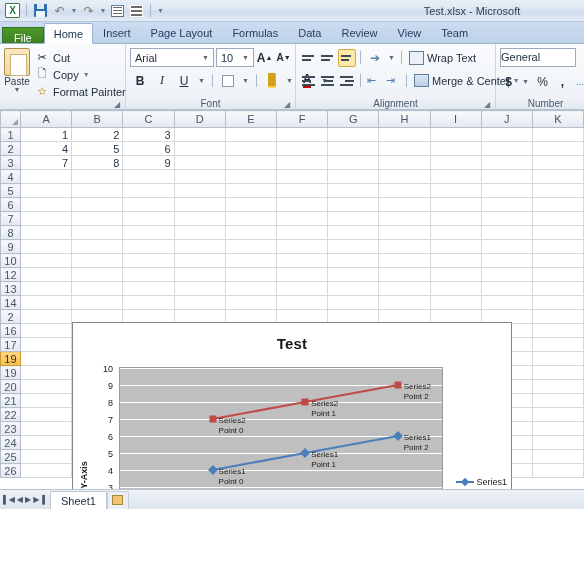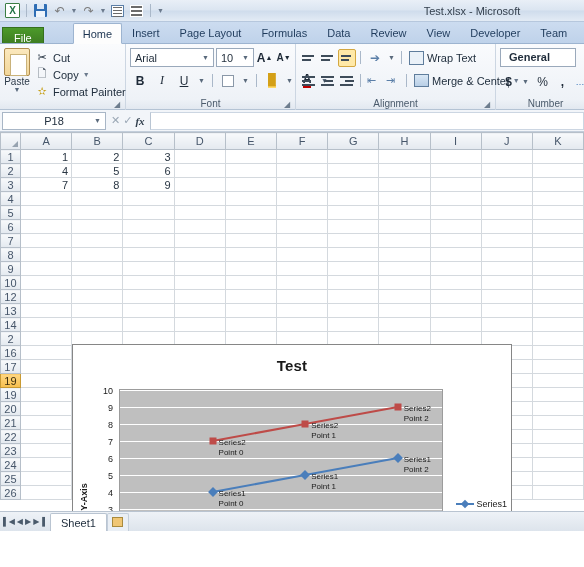--- a/index.html
+++ b/index.html
@@ -79,21 +79,20 @@
     padding: 0 11px;
     margin-top: 25px;
   }
   .tab.active {
     background: #fdfdfd;
     border: 1px solid #9db4d0; border-bottom: 1px solid #fdfdfd;
     border-radius: 2px 2px 0 0;
     color: #1b3350;
     height: 21px; line-height: 20px;
     margin-bottom: -1px;
-    margin-left: 29px;
   }
 
   
   .ribbon {
     height: 66px;
     background: linear-gradient(to bottom,#fafbfd 0%,#eef2f7 85%,#e2e8f0 100%);
     border-bottom: 1px solid #b4c3d4;
     display: flex;
     position: relative;
   }
@@ -161,21 +160,21 @@
   .algrid { display: flex; align-items: center; gap: 1px; height: 21px; }
   .alico { width: 18px; height: 18px; display: inline-flex; flex-direction: column; justify-content: center; gap: 2px; cursor: default; padding: 0 2px; }
   .alico i { height: 2px; background: #3e4c5a; display: block; }
   .alico.sel { background: #ffe9a8; border: 1px solid #d3a741; border-radius: 2px; }
   .wrapcmd { display: flex; align-items: center; gap: 3px; height: 20px; font-size: 11px; color: #22303f; padding: 0 3px; cursor: default; white-space: nowrap; }
   .wrapico { width: 15px; height: 14px; border: 1px solid #5f7d9c; background: #eaf1f8; position: relative; }
   .mergeico { width: 15px; height: 13px; border: 1px solid #5f7d9c; background: linear-gradient(to bottom,#d9e7f5,#b9cfe6); }
 
   
   .numrow { display: flex; align-items: center; gap: 3px; height: 21px; }
-  .numcombo { width: 76px; height: 19px; border: 1px solid #9aa9bb; background: #fff; font-size: 11px; color: #1f2c3a; padding-left: 8px; line-height: 17px; font-weight: bold; }
+  .numcombo { width: 76px; height: 19px; border: 1px solid #9aa9bb; background: #fff; font-size: 11px; color: #1f2c3a; padding-left: 0; line-height: 17px; }
 
   
   .fbar {
     height: 22px; background: #f2f5f9; border-bottom: 1px solid #c3cedb;
     display: flex; align-items: center;
   }
   .namebox {
     width: 104px; height: 18px; margin-left: 2px;
     border: 1px solid #a8b6c6; background: #fff;
     display: flex; align-items: center; justify-content: center;
@@ -345,21 +344,20 @@
 
   <div class="tabstrip">
     <div class="tab file">File</div>
     <div class="tab active">Home</div>
     <div class="tab">Insert</div>
     <div class="tab">Page Layout</div>
     <div class="tab">Formulas</div>
     <div class="tab">Data</div>
     <div class="tab">Review</div>
     <div class="tab">View</div>
-    <div class="tab">Developer</div>
     <div class="tab">Team</div>
   </div>
 
   <div class="ribbon">
 
     <div class="rgroup" style="width:126px">
       <div class="rgroup-body">
         <div class="paste-btn">
           <span class="clip-img"></span>
           <span class="paste-lbl">Paste</span>
@@ -508,32 +506,20 @@
           <span class="fbtn small">
               <b>,</b>
             </span>
           <span class="fbtn small" style="font-size:9px;color:#2e6db4">…0</span>
         </div>
       </div>
       <div class="rgroup-label">Number</div>
     </div>
   </div>
 
-  <div class="fbar">
-    <div class="namebox">
-      <span>P18</span>
-      <span class="nb-caret">▼</span>
-    </div>
-    <div class="fbtns">
-      <span class="fbtn-round">✕</span>
-      <span class="fbtn-round">✓</span>
-      <span class="fx">fx</span>
-    </div>
-    <div class="finput"></div>
-  </div>
 
   <div class="gridwrap">
     <table class="grid">
       <thead>
         <tr>
           <th class="corner"></th>
           <th style="width:52px">A</th>
           <th style="width:52px">B</th>
           <th style="width:52px">C</th>
           <th style="width:52px">D</th>

